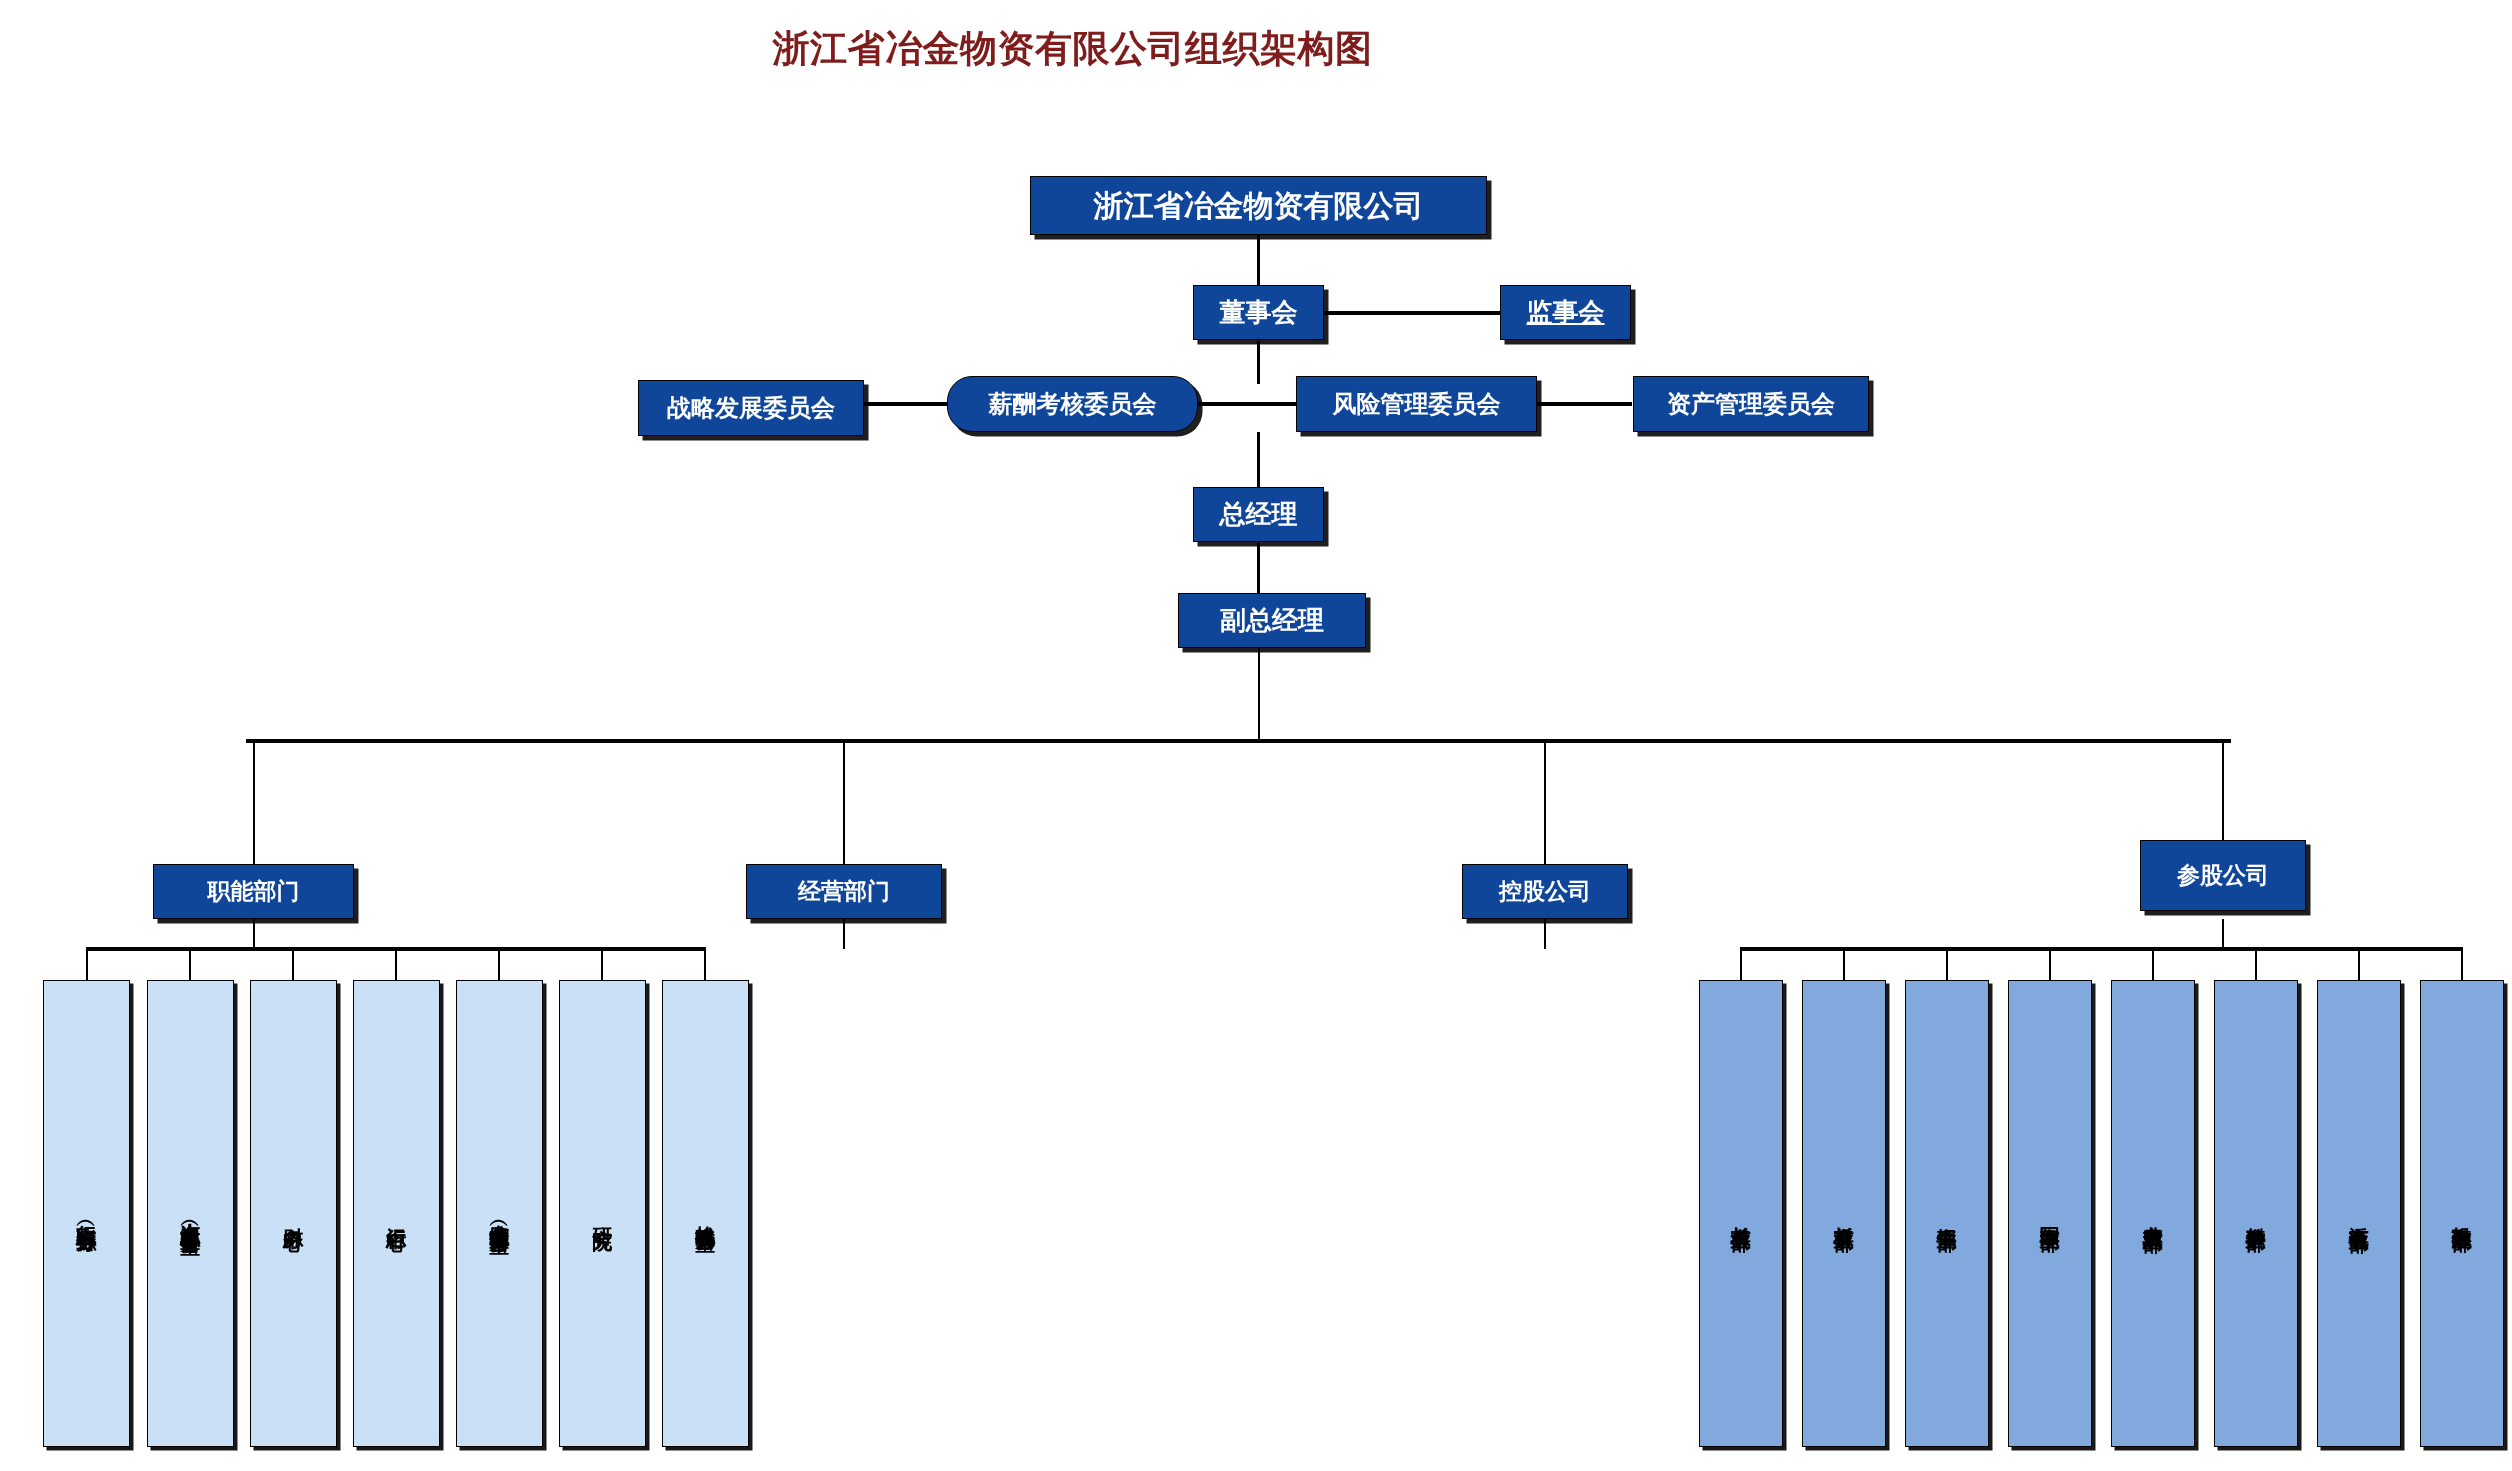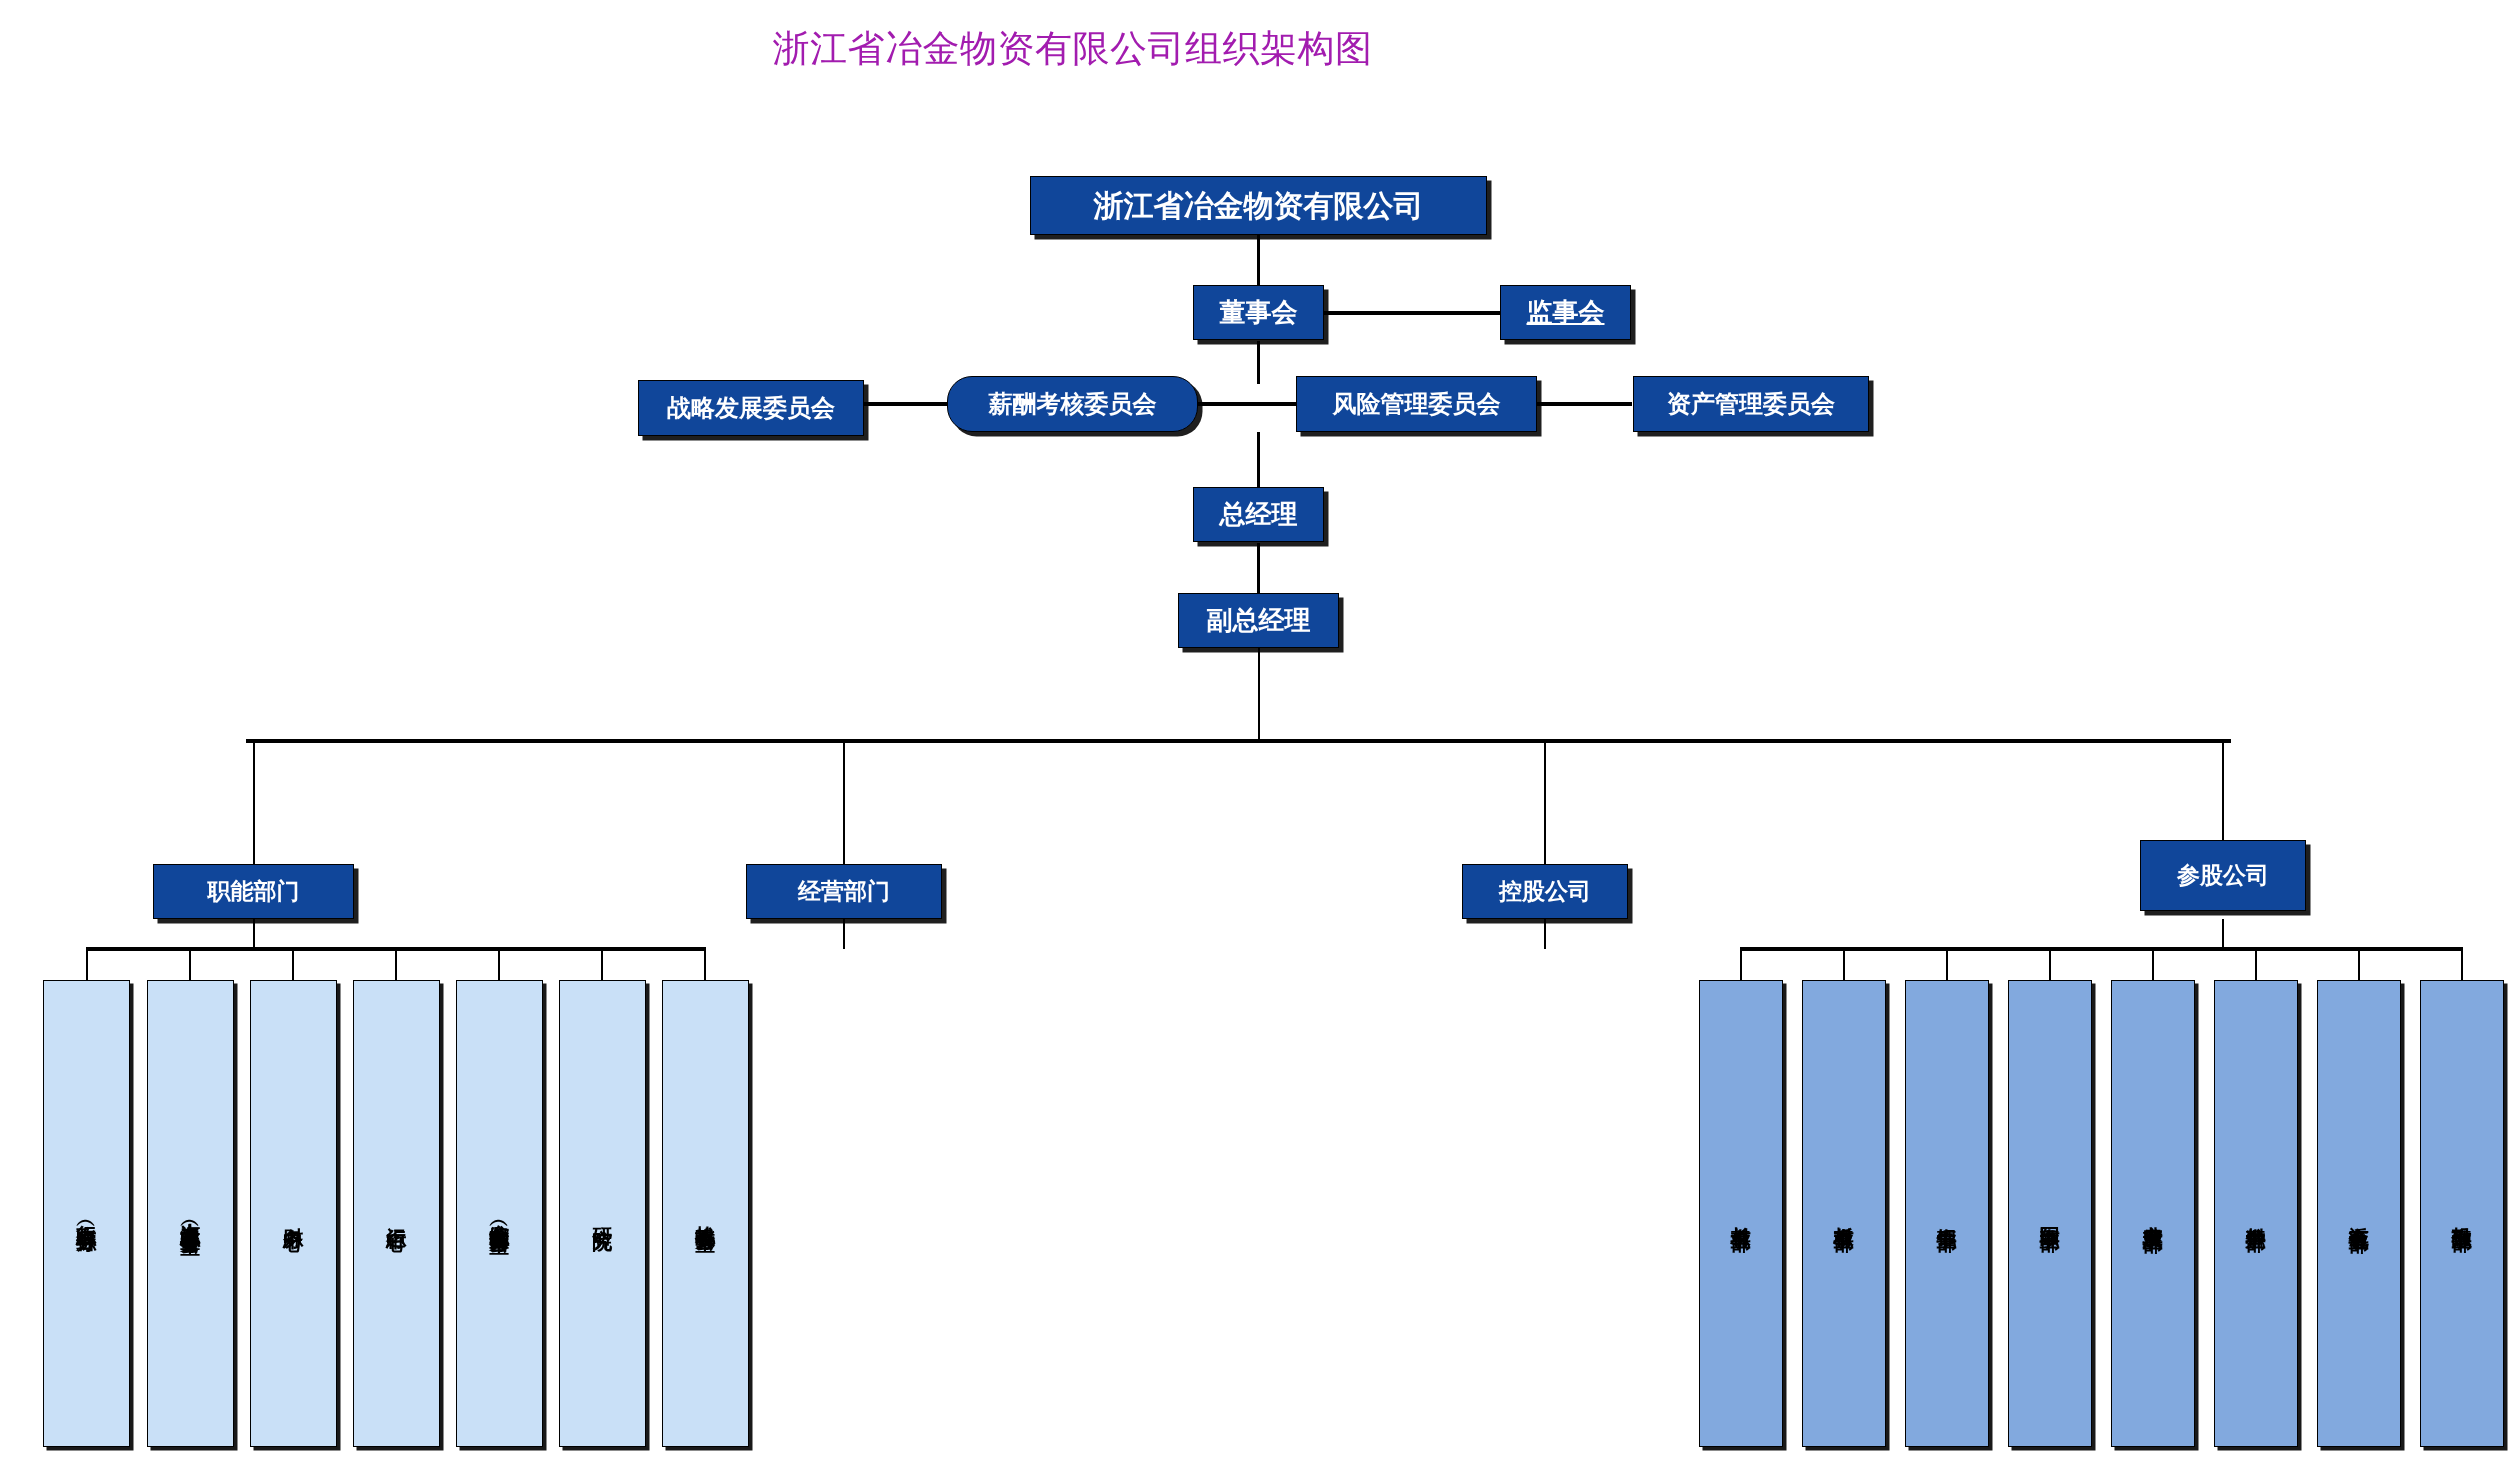--- a/index.html
+++ b/index.html
@@ -59,22 +59,22 @@
   .hline.thick { height: 3.5px; }
   .vline.thin  { width: 1.5px; }
 
   
   #title {
     position: absolute;
     left: 0; top: 24px;
     width: 2145px;
     text-align: center;
     font-size: 37px;
-    font-weight: 400;
-    color: #a21caf;
+    font-weight: 700;
+    color: #7f1d1d;
     letter-spacing: 0.5px;
   }
 </style>
 </head>
 <body>
 
 <div id="stage">
 
   <div id="title">浙江省冶金物资有限公司组织架构图</div>
 
@@ -113,21 +113,21 @@
   </div>
 
   <div class="vline" id="l-cm-gm" style="left: 1257px; top: 432px; height: 55px; width: 3px;"></div>
 
   <div class="node dark" id="n-gm" style="left: 1193px; top: 487px; width: 131px; height: 55px; font-size: 26px;">
     <span class="lbl">总经理</span>
   </div>
 
   <div class="vline" id="l-gm-dgm" style="left: 1257px; top: 543px; height: 50px; width: 3px;"></div>
 
-  <div class="node dark" id="n-dgm" style="left: 1178px; top: 593px; width: 161px; height: 55px; font-size: 26px;">
+  <div class="node dark" id="n-dgm" style="left: 1178px; top: 593px; width: 188px; height: 55px; font-size: 26px;">
     <span class="lbl">副总经理</span>
   </div>
 
   <div class="vline thin" id="l-dgm-bus" style="left: 1258px; top: 648px; height: 92px; width: 2px;"></div>
   <div class="hline thick" id="l-main-bus" style="left: 246px; top: 739px; width: 1985px; height: 3.5px;"></div>
 
   <div class="vline thin" id="l-drop-0" style="left: 253px; top: 739px; height: 128px; width: 2px;"></div>
   <div class="vline thin" id="l-drop-1" style="left: 843px; top: 739px; height: 128px; width: 2px;"></div>
   <div class="vline thin" id="l-drop-2" style="left: 1544px; top: 739px; height: 128px; width: 2px;"></div>
   <div class="vline thin" id="l-drop-3" style="left: 2222px; top: 739px; height: 128px; width: 2px;"></div>

